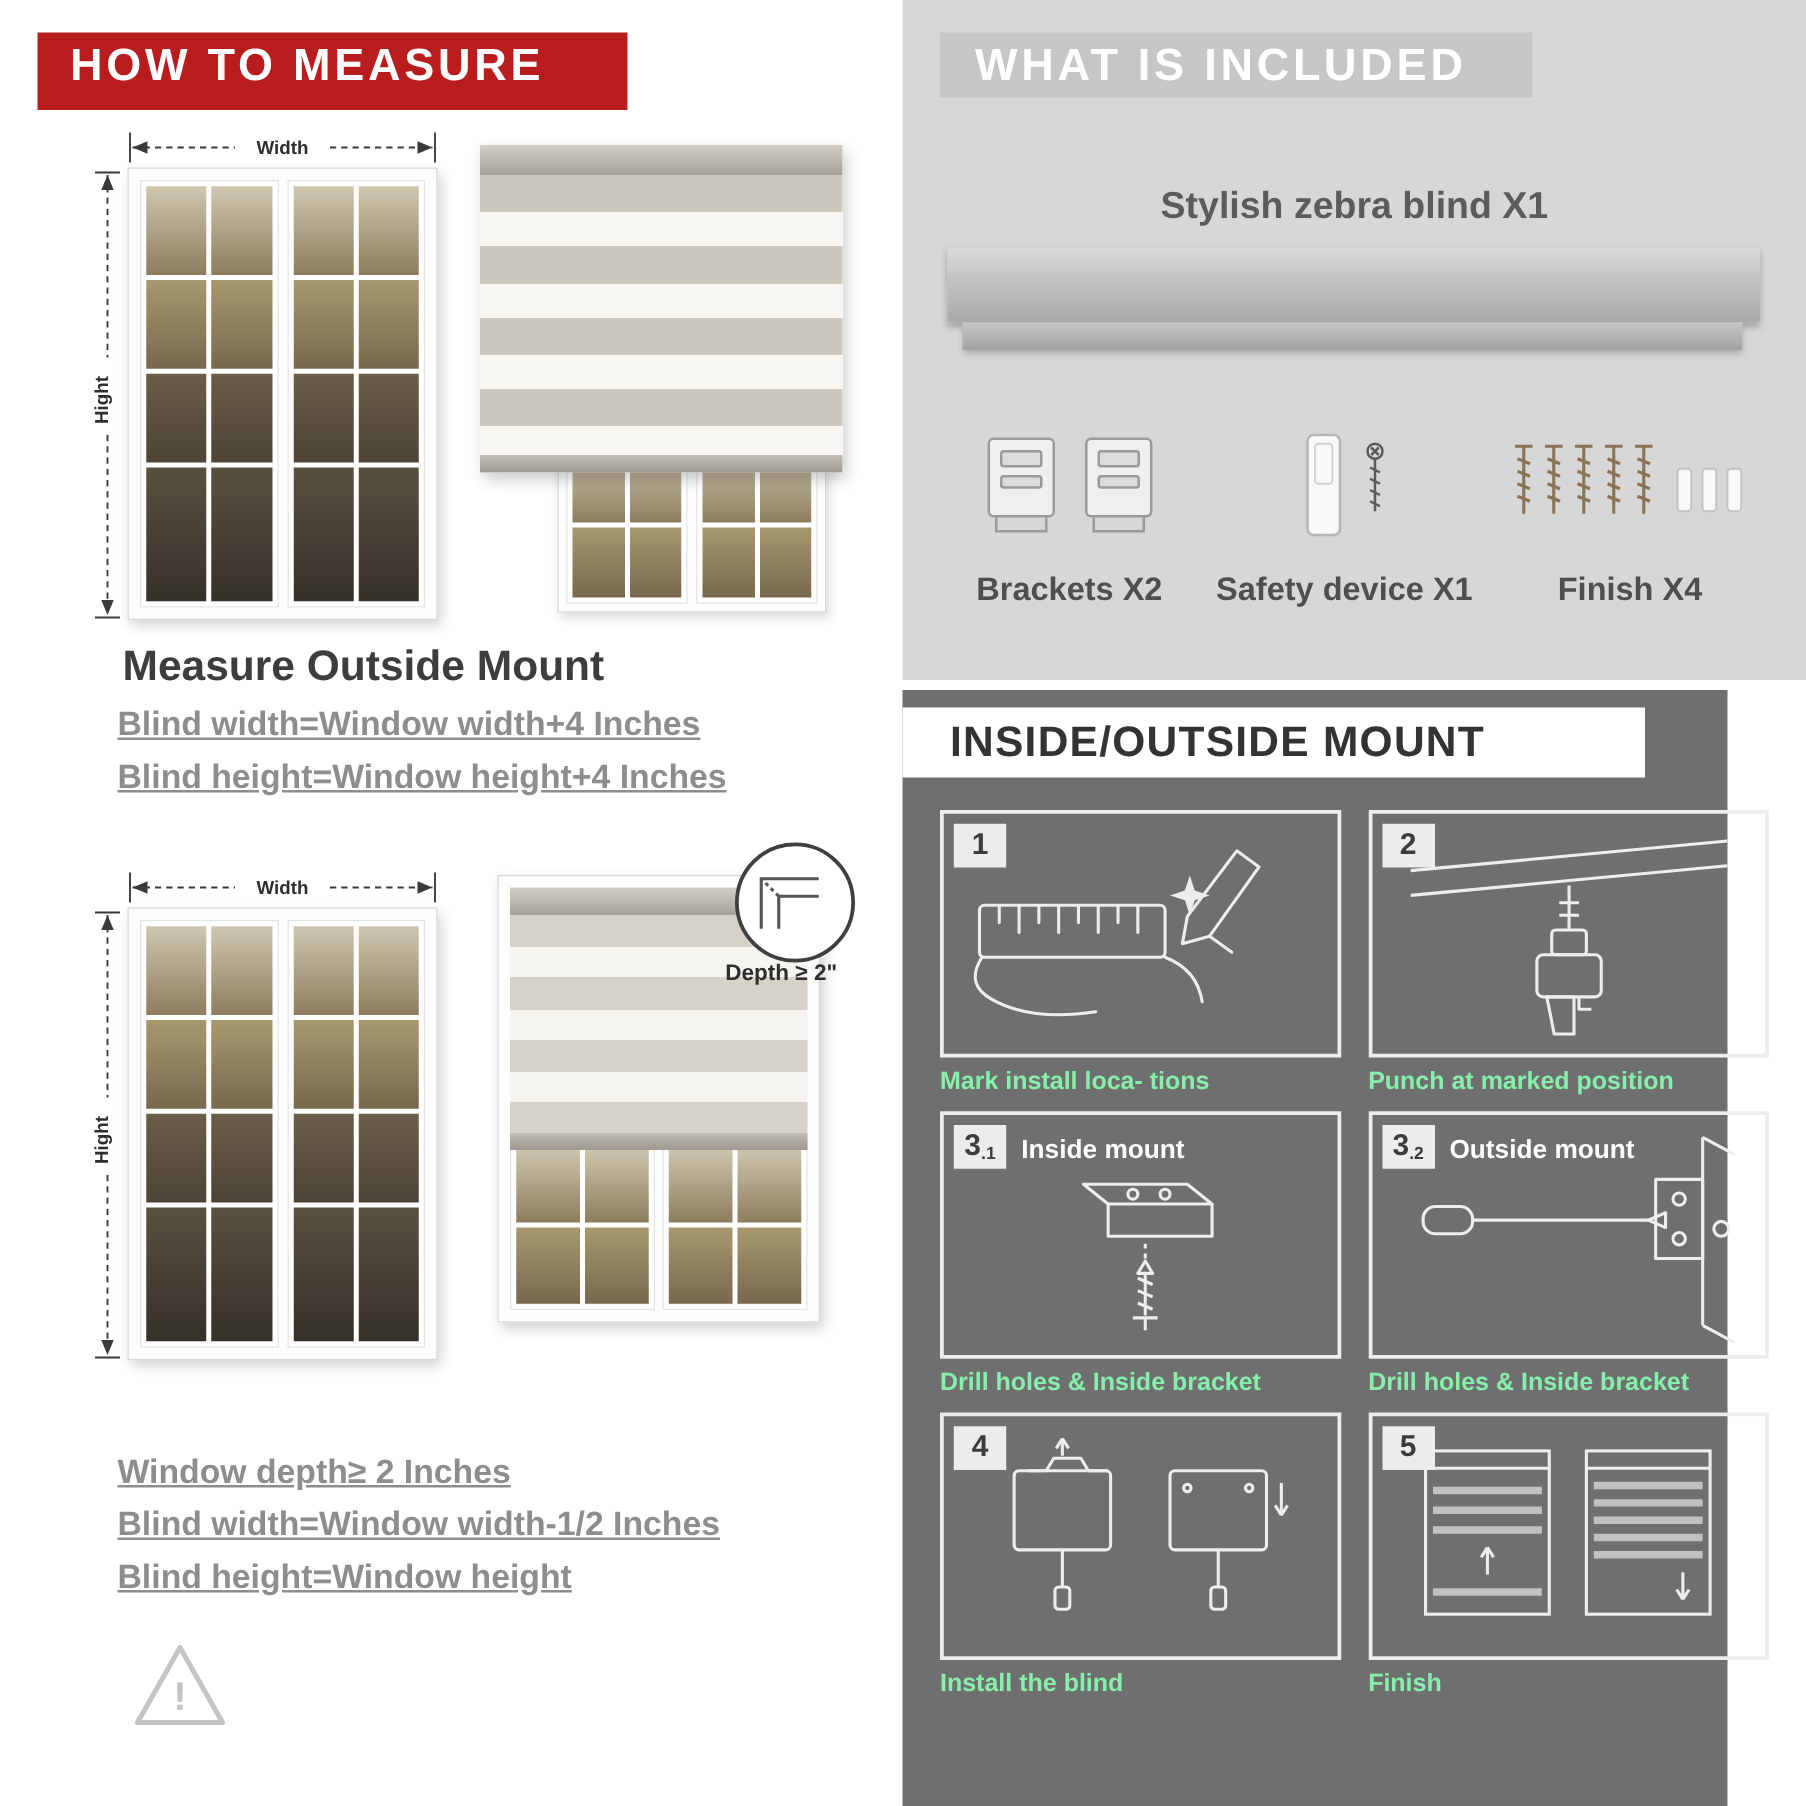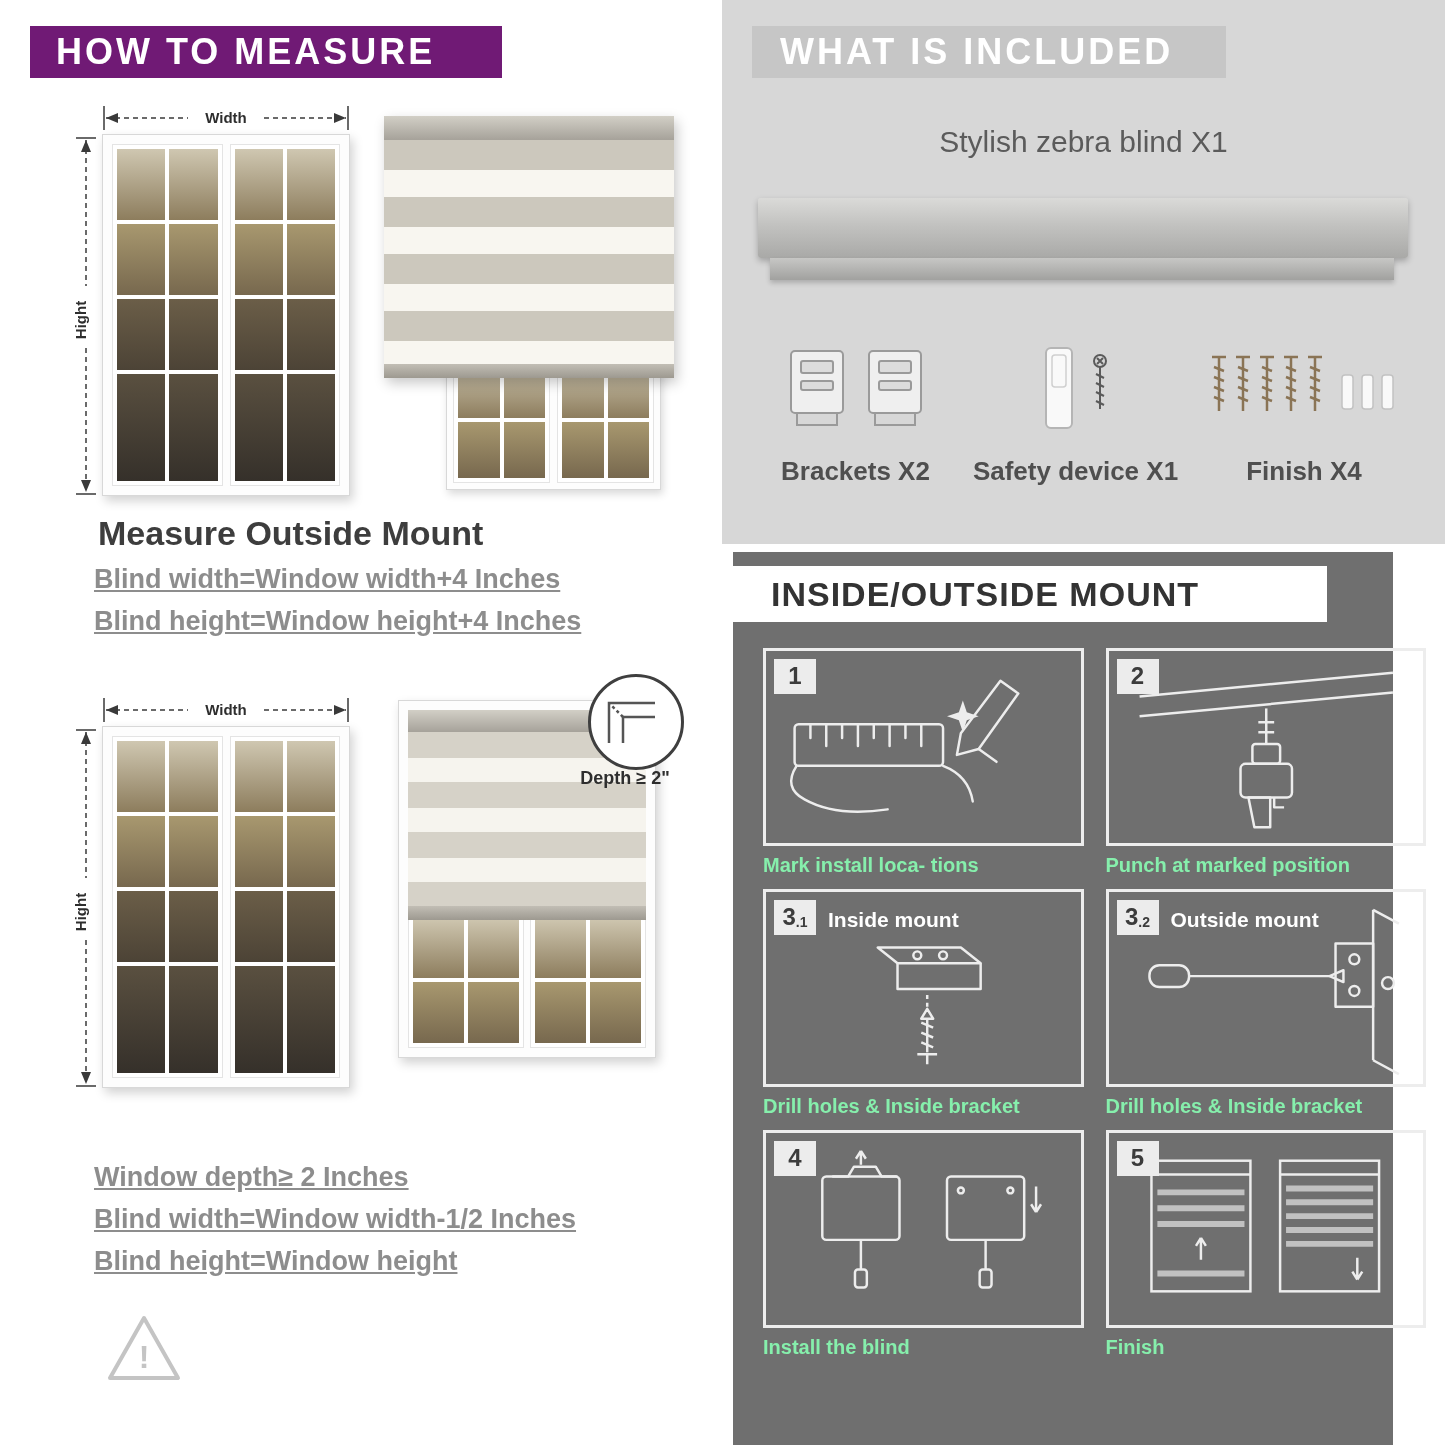--- a/index.html
+++ b/index.html
@@ -1,21 +1,21 @@
 <!DOCTYPE html>
 <html><head>
 <meta charset="utf-8">
 <style>
   html,body{margin:0;padding:0;width:1445px;height:1445px;background:#fff;
     font-family:"Liberation Sans",sans-serif;overflow:hidden;}
   .page{position:relative;width:1445px;height:1445px;}
 
   
   .left-col{position:absolute;left:0;top:0;width:722px;height:1445px;background:#fff;}
-  .htm-banner{position:absolute;left:30px;top:26px;width:446px;height:52px;background:#701a75;
+  .htm-banner{position:absolute;left:30px;top:26px;width:446px;height:62px;background:#b91c1c;
     color:#fff;font-size:36px;font-weight:bold;line-height:52px;padding-left:26px;letter-spacing:3px;}
 
   .illus{position:absolute;left:62px;width:615px;height:402px;}
   .illus1{top:100px;}
   .illus2{top:692px;}
 
   .warrow{position:absolute;left:40px;top:4px;width:248px;height:28px;}
   .harrow{position:absolute;left:2px;top:36px;width:34px;height:360px;}
   .win-frame{position:absolute;left:40px;top:34px;width:248px;height:362px;background:#fdfdfd;
     border:1px solid #d8d8d8;box-shadow:3px 5px 10px rgba(0,0,0,.18);padding:9px;box-sizing:border-box;}
@@ -61,35 +61,35 @@
   .note-icon{flex:0 0 80px;}
   .note-text{font-size:17.5px;color:#a0a0a0;line-height:1.55;font-weight:500;}
 
   .arrow-label{font-size:15px;font-weight:bold;fill:#2e2e2e;}
 
   
   .right-col{position:absolute;left:722px;top:0;width:723px;height:1445px;}
   .included-panel{position:absolute;left:0;top:0;width:723px;height:544px;background:#d7d7d7;}
   .inc-banner{position:absolute;left:30px;top:26px;width:446px;height:52px;background:#c6c6c6;
     color:#fff;font-size:36px;font-weight:bold;line-height:52px;padding-left:28px;letter-spacing:3px;}
-  .product-title{position:absolute;left:0;top:125px;width:100%;text-align:center;
-    font-size:30px;font-weight:normal;color:#5b5b5b;}
+  .product-title{position:absolute;left:0;top:148px;width:100%;text-align:center;
+    font-size:30px;font-weight:bold;color:#5b5b5b;}
   .headrail{position:absolute;left:36px;top:198px;width:650px;}
   .headrail-main{height:60px;border-radius:3px;
     background:linear-gradient(180deg,#dadad8 0%,#c2c2c0 45%,#a9a9a7 100%);
     box-shadow:0 3px 6px rgba(0,0,0,.25);}
   .headrail-sub{margin-left:12px;width:624px;height:22px;
     background:linear-gradient(180deg,#c7c7c5,#a1a19f);box-shadow:0 3px 5px rgba(0,0,0,.2);}
   .items-row{position:absolute;left:26px;top:330px;width:672px;display:flex;}
   .item{display:flex;flex-direction:column;align-items:center;justify-content:flex-end;}
   .item-brackets{width:215px;} .item-safety{width:225px;} .item-screws{width:232px;}
   .item-icons{height:108px;display:flex;align-items:flex-end;justify-content:center;}
   .item-label{margin-top:18px;font-size:26px;font-weight:bold;color:#4f4f4f;}
 
-  .mount-panel{position:absolute;left:11px;top:552px;width:660px;height:893px;background:#6f6f6f;}
+  .mount-panel{position:absolute;left:0;top:552px;width:660px;height:893px;background:#6f6f6f;}
   .mount-banner{position:absolute;left:0;top:14px;height:56px;width:556px;background:#fff;
     display:flex;align-items:center;padding-left:38px;font-size:34px;font-weight:bold;
     color:#333;letter-spacing:1px;}
   .steps{position:absolute;left:30px;top:96px;width:663px;display:grid;
     grid-template-columns:1fr 1fr;column-gap:22px;}
   .step{margin-bottom:12px;}
   .tile{position:relative;height:198px;border:3px solid #ededed;box-sizing:border-box;}
   .tile svg{width:100%;height:100%;display:block;}
   .step-num{position:absolute;top:8px;left:8px;min-width:30px;height:34px;background:#ececec;
     color:#3c3c3c;font-size:24px;font-weight:bold;display:flex;align-items:flex-start;

